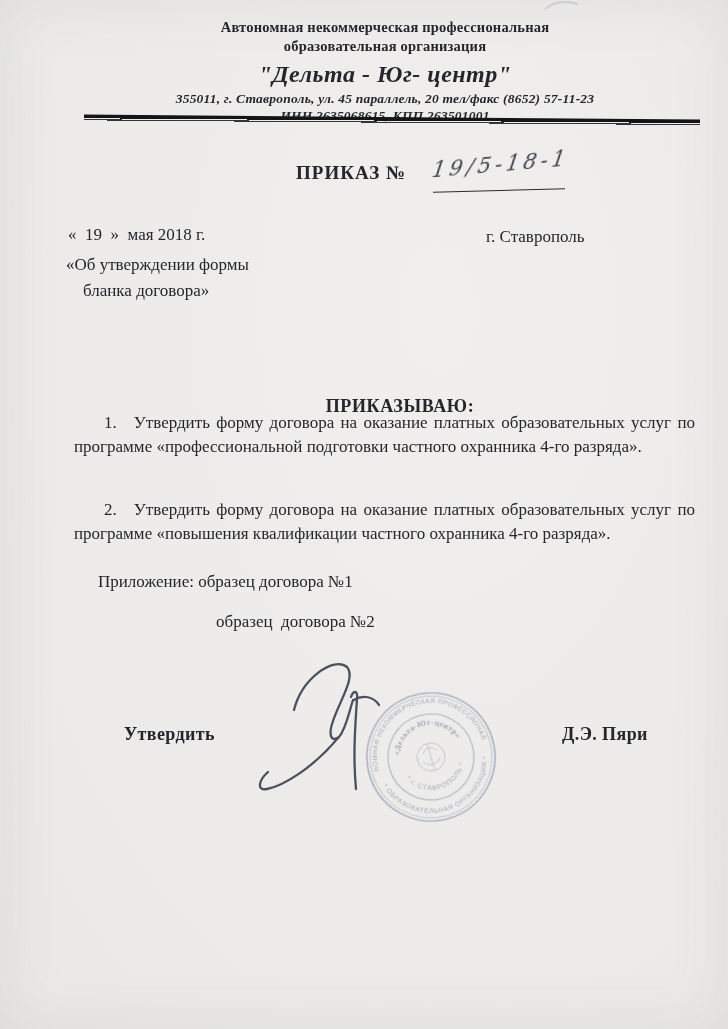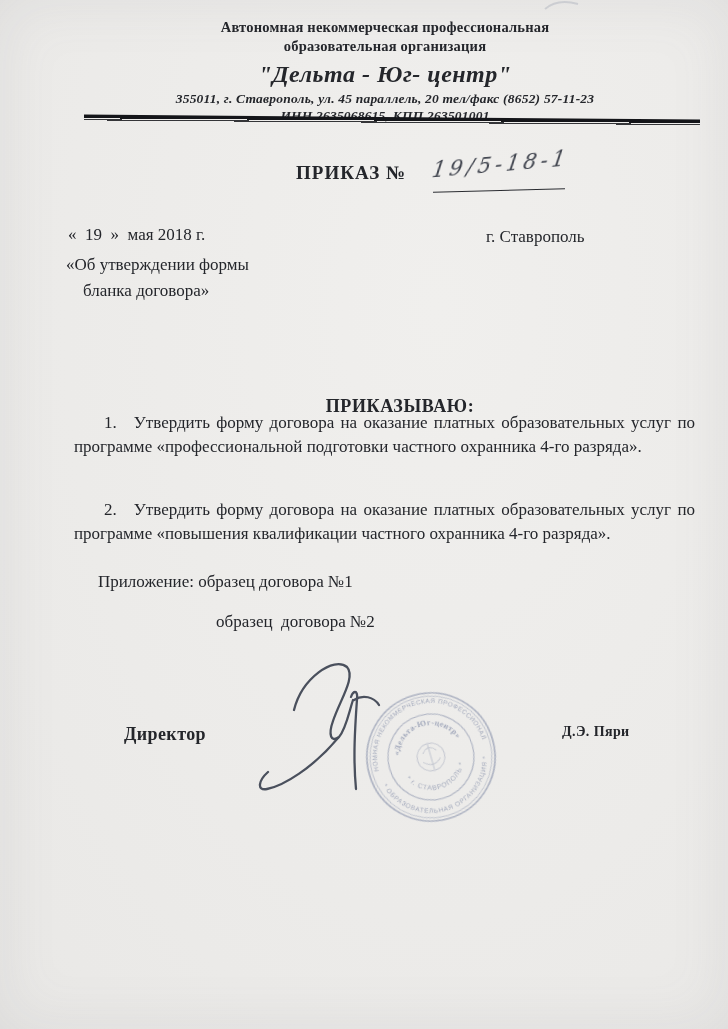--- a/index.html
+++ b/index.html
@@ -51,21 +51,21 @@
 
   .para{left:68px;width:621px;font-size:17px;line-height:23.5px;text-align:justify;margin:6px;}
   .para .num{margin-right:17px;}
   .p1{top:405px;text-indent:30px;}
   .p2{top:492px;text-indent:30px;}
 
   .attach1{left:98px;top:572px;font-size:17px;}
   .attach2{left:216px;top:612px;font-size:17px;}
 
   .sig-role{left:124px;top:724px;font-weight:bold;font-size:18px;letter-spacing:.4px;}
-  .sig-name{left:562px;top:724px;font-weight:bold;font-size:14px;letter-spacing:.4px;}
+  .sig-name{left:562px;top:724px;font-weight:bold;font-size:18px;letter-spacing:.4px;}
 
   .sig-svg{left:228px;top:648px;}
   .stamp-svg{left:356px;top:682px;transform:rotate(-16deg);filter:blur(.25px);opacity:.85;}
   .stamp-text{fill:#8a93ac;}
   .scan-mark{left:544px;top:0px;opacity:.55;}
 </style>
 </head>
 <body>
 
 <div class="page">
@@ -91,21 +91,21 @@
 
   <div class="abs resolution">ПРИКАЗЫВАЮ:</div>
 
   <p class="abs para p1"><span class="num">1.</span><span>Утвердить форму договора на оказание платных образовательных услуг по программе «профессиональной подготовки частного охранника 4-го разряда».</span></p>
 
   <p class="abs para p2"><span class="num">2.</span><span>Утвердить форму договора на оказание платных образовательных услуг по программе «повышения квалификации частного охранника 4-го разряда».</span></p>
 
   <div class="abs attach1">Приложение: образец договора №1</div>
   <div class="abs attach2">образец&nbsp; договора №2</div>
 
-  <div class="abs sig-role">Директор</div>
+  <div class="abs sig-role">Утвердить</div>
   <div class="abs sig-name">Д.Э. Пяри</div>
 
   <svg class="abs sig-svg" width="180" height="180" viewBox="0 0 180 180">
     <g fill="none" stroke="#343b4a" stroke-width="2.3" stroke-linecap="round" opacity="0.88">
       <path d="M 66 62 C 74 30, 106 8, 119 19 C 128 29, 112 52, 105 73 C 100 87, 103 95, 111 89 C 118 81, 121 64, 125 52"></path>
       <path d="M 123 49 C 125 43, 130 41, 129 51 C 127 80, 125 110, 128 141"></path>
       <path d="M 126 52 C 135 46, 146 49, 151 57"></path>
       <path d="M 110 90 C 85 120, 55 138, 39 141 C 28 143, 31 132, 40 124"></path>
     </g>
   </svg>

